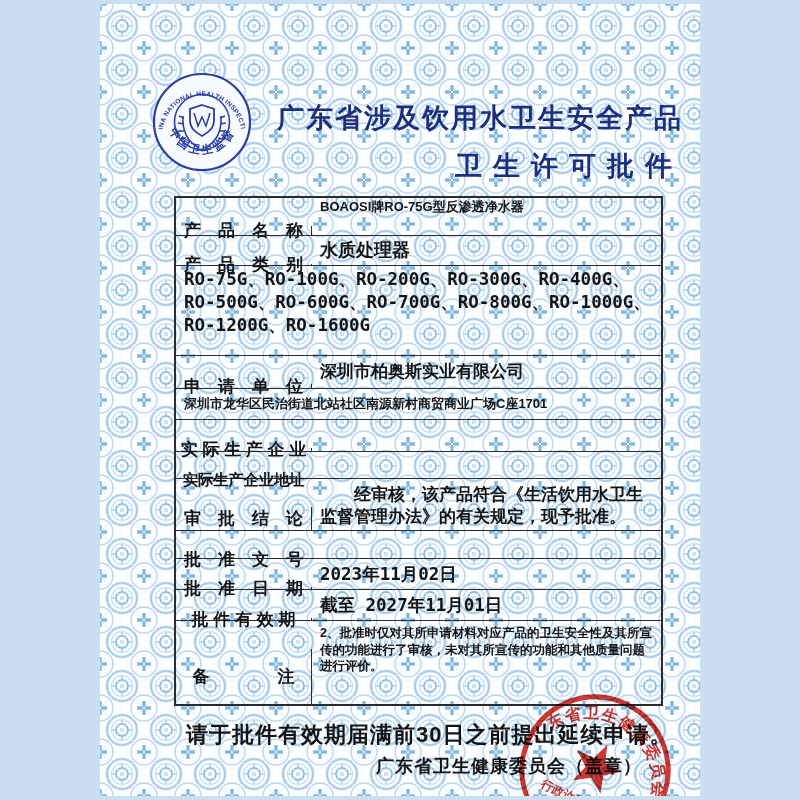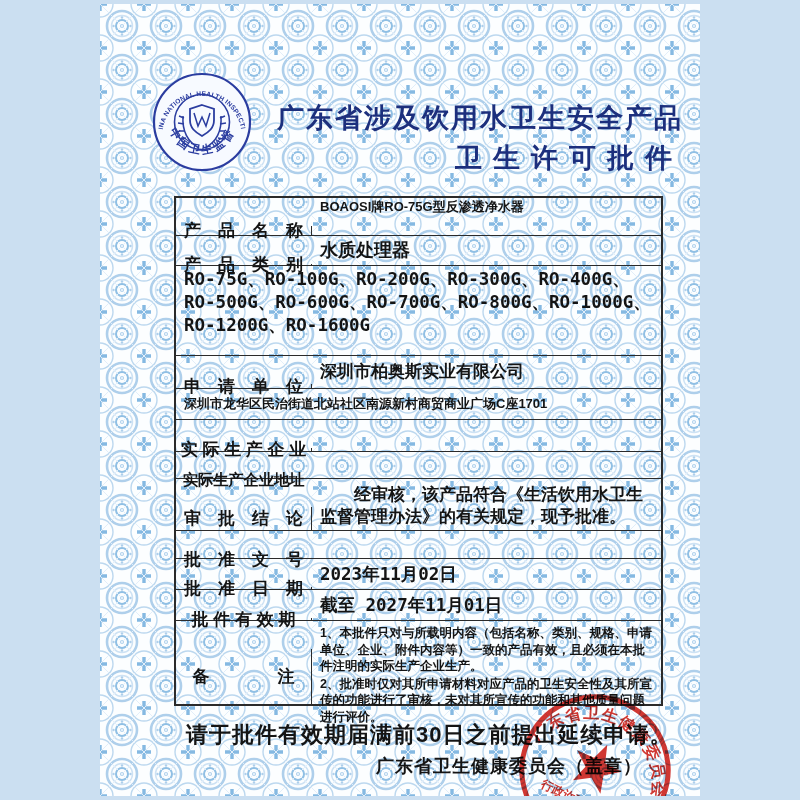--- a/index.html
+++ b/index.html
@@ -4,21 +4,21 @@
 <style>
   html,body{margin:0;padding:0;}
   .page{position:relative;width:800px;height:800px;background:#cbdff1;overflow:hidden;
         font-family:"Liberation Sans",sans-serif;color:#141414;}
   .card{position:absolute;left:100px;top:4px;width:600px;height:792px;background:#fbfdff;overflow:hidden;}
   .pattern{position:absolute;left:0;top:0;}
   
   .logo{position:absolute;left:52px;top:68px;width:100px;height:100px;}
   .titles{position:absolute;left:128px;top:96px;width:455px;text-align:right;font-weight:bold;}
   .t1{font-size:27px;letter-spacing:2px;}
-  .t2{font-size:27px;letter-spacing:11px;margin-top:4px;text-indent:11px;}
+  .t2{font-size:27px;letter-spacing:11px;margin-top:12px;text-indent:11px;}
   
   .lic-table{position:absolute;left:74px;top:192px;width:489px;border:2px solid #2b2b2b;box-sizing:border-box;background:transparent;}
   .trow{display:flex;border-top:1.5px solid #2b2b2b;box-sizing:border-box;}
   .trow:first-child{border-top:none;}
   .lbl{flex:0 0 136px;width:136px;border-right:1.5px solid #2b2b2b;display:flex;align-items:center;
        justify-content:center;font-weight:bold;font-size:17px;white-space:pre;box-sizing:border-box;letter-spacing:0;margin-top:28px;}
   .lbl.tight{font-size:15.5px;letter-spacing:-.3px;}
   .val{flex:1;display:flex;align-items:center;padding:2px 8px;font-weight:bold;font-size:17px;
        box-sizing:border-box;line-height:1.3;min-width:0;}
   .v-top{align-items:flex-start;padding-top:1px;}
@@ -143,21 +143,20 @@
         <div class="lbl">批　准　日　期</div>
         <div class="val v-mono">2023年11月02日</div>
       </div>
       <div class="trow" style="height:31px">
         <div class="lbl">批 件 有 效 期</div>
         <div class="val v-mono">截至 2027年11月01日</div>
       </div>
       <div class="trow" style="height:84px">
         <div class="lbl">备　　　　注</div>
         <div class="val notes">
-          <p>1、本批件只对与所载明内容（包括名称、类别、规格、申请单位、企业、附件内容等）一致的产品有效，且必须在本批件注明的实际生产企业生产。</p>
           <p>2、批准时仅对其所申请材料对应产品的卫生安全性及其所宣传的功能进行了审核，未对其所宣传的功能和其他质量问题进行评价。</p>
         </div>
       </div>
     </div>
 
     <div class="footer-notice">请于批件有效期届满前30日之前提出延续申请。</div>
     <div class="footer-issuer">广东省卫生健康委员会（盖章）</div>
 
     <svg class="stamp" viewBox="0 0 160 160">
       <g transform="rotate(26 80 80)">

